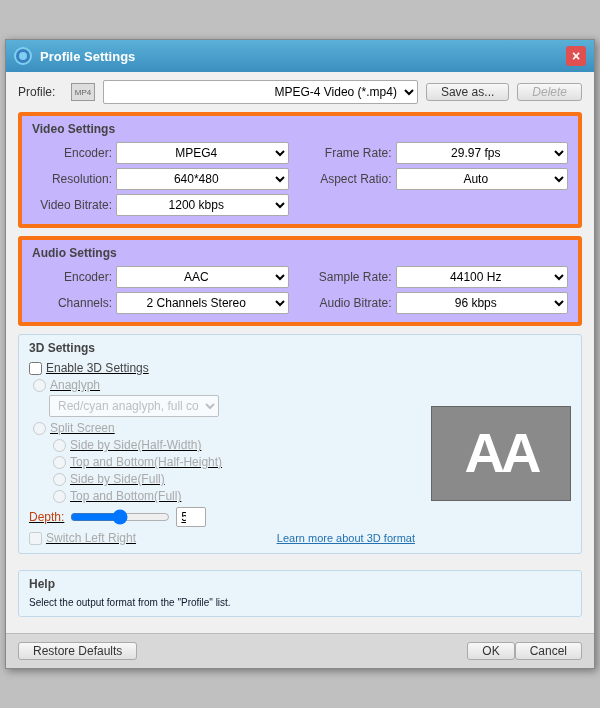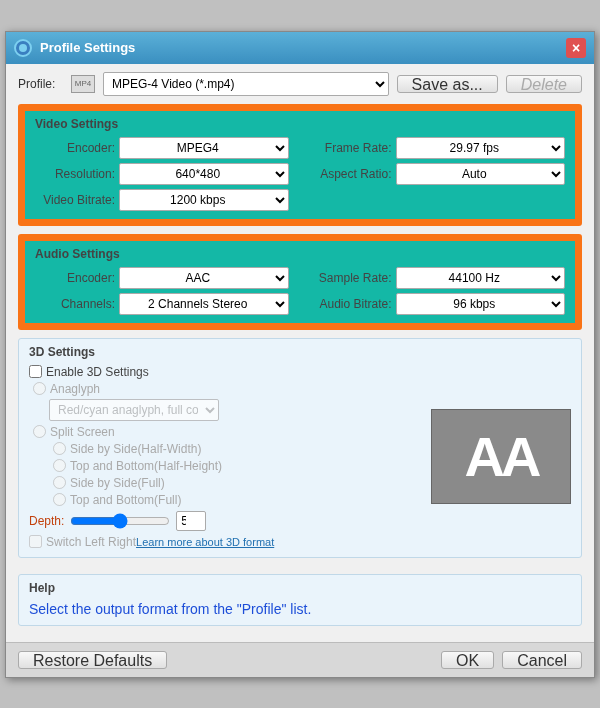--- a/index.html
+++ b/index.html
@@ -101,36 +101,36 @@
       border-radius: 2px;
       appearance: auto;
     }
     input[type="text"], input[type="number"] {
       border: 1px solid #aaa;
       padding: 2px 4px;
       font-size: 12px;
       border-radius: 2px;
       outline: none;
     }
-    .profile-select { flex: 1; height: 24px; }
+    .profile-select { flex: 1; height: 24px; text-align: right; }
     .btn {
       height: 18px;
       padding: 0 14px;
       border: 1px solid #aaa;
       background: linear-gradient(to bottom, #f8f8f8, #e0e0e0);
-      font-size: 16px;
+      font-size: 12px;
       cursor: pointer;
       border-radius: 3px;
       color: #333;
     }
     .btn:disabled { color: #aaa; cursor: default; font-style: italic; }
     .section-box {
-      border: 7px solid #f97316;
+      border: 4px solid #f97316;
       border-radius: 3px;
-      background: #14b8a6;
+      background: #c4b5fd;
       margin-bottom: 8px;
       padding: 6px 10px 8px 10px;
       position: relative;
     }
     .section-title {
       font-size: 12px;
       font-weight: bold;
       color: #444;
       margin-bottom: 6px;
     }
@@ -162,20 +162,21 @@
       background: #eaf4fb;
       margin-bottom: 16px;
       padding: 6px 10px 8px 10px;
     }
     .row-flex {
       display: flex;
       gap: 16px;
     }
     .left-3d {
       flex: 1;
+      text-decoration: underline;
     }
     .right-3d {
       width: 140px;
       display: flex;
       align-items: center;
       justify-content: center;
     }
     .aa-preview {
       width: 148px;
       height: 95px;
@@ -226,50 +227,50 @@
       width: 30px;
       height: 20px;
       border: 1px solid #aaa;
       text-align: center;
       font-size: 11px;
       padding: 0 2px;
     }
     .switch-row {
       display: flex;
       align-items: center;
+      justify-content: space-between;
       margin-top: 4px;
     }
     .link-text {
       color: #2271b1;
       text-decoration: underline;
       cursor: pointer;
       font-size: 11px;
     }
     .help-section {
       border: 1px solid #c0d8e8;
       border-radius: 3px;
       background: #eaf4fb;
       padding: 6px 10px 8px 10px;
       margin-bottom: 8px;
     }
     .help-text {
-      color: #1d4ed8;
-      font-size: 14px;
+      color: #0f172a;
+      font-size: 10px;
     }
     .footer {
       background: #d8d8d8;
       border-top: 1px solid #bbb;
       padding: 8px 12px;
       display: flex;
       justify-content: space-between;
       align-items: center;
     }
     .footer-right {
       display: flex;
-      gap: 8px;
     }
     .checkbox-label {
       display: flex;
       align-items: center;
       gap: 4px;
       color: #444;
     }
     .checkbox-label.disabled { color: #aaa; }
   </style>
 </head>

